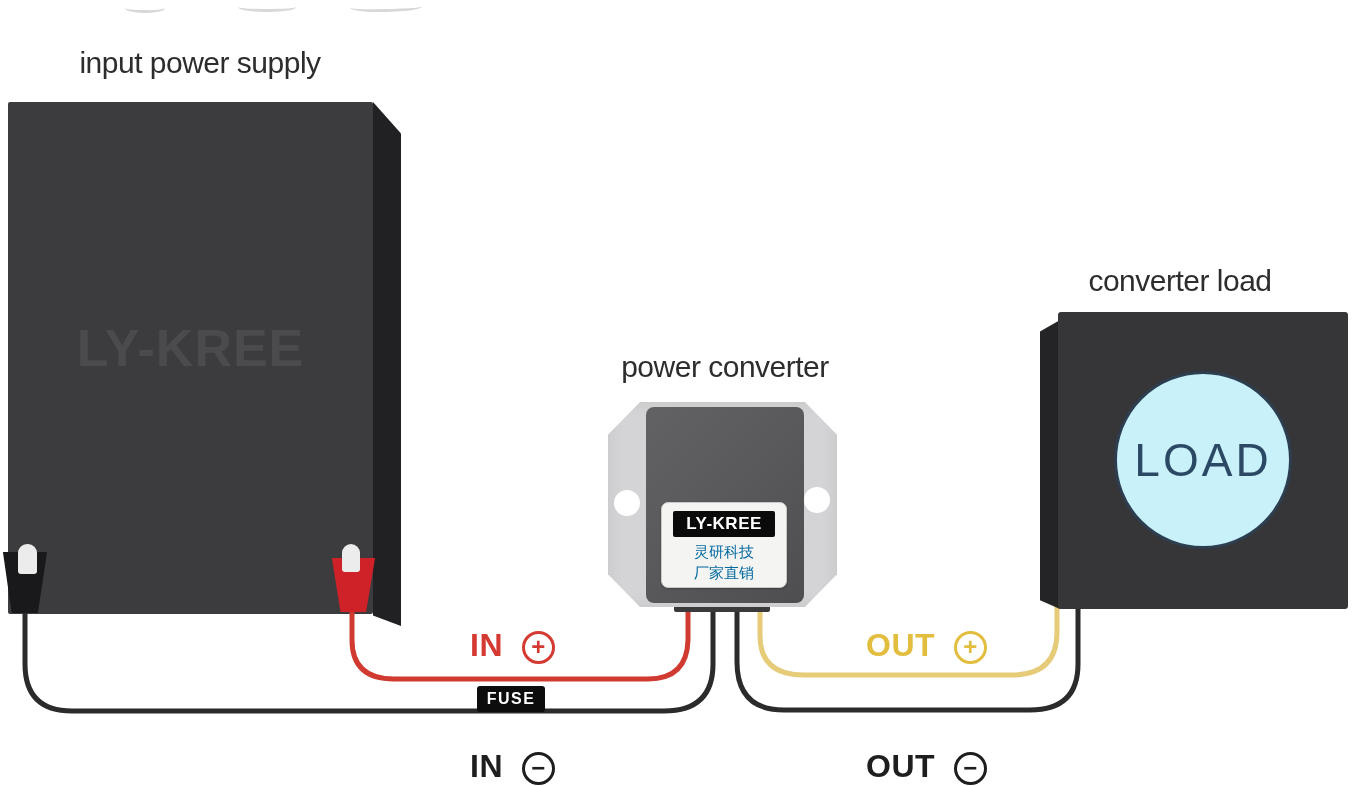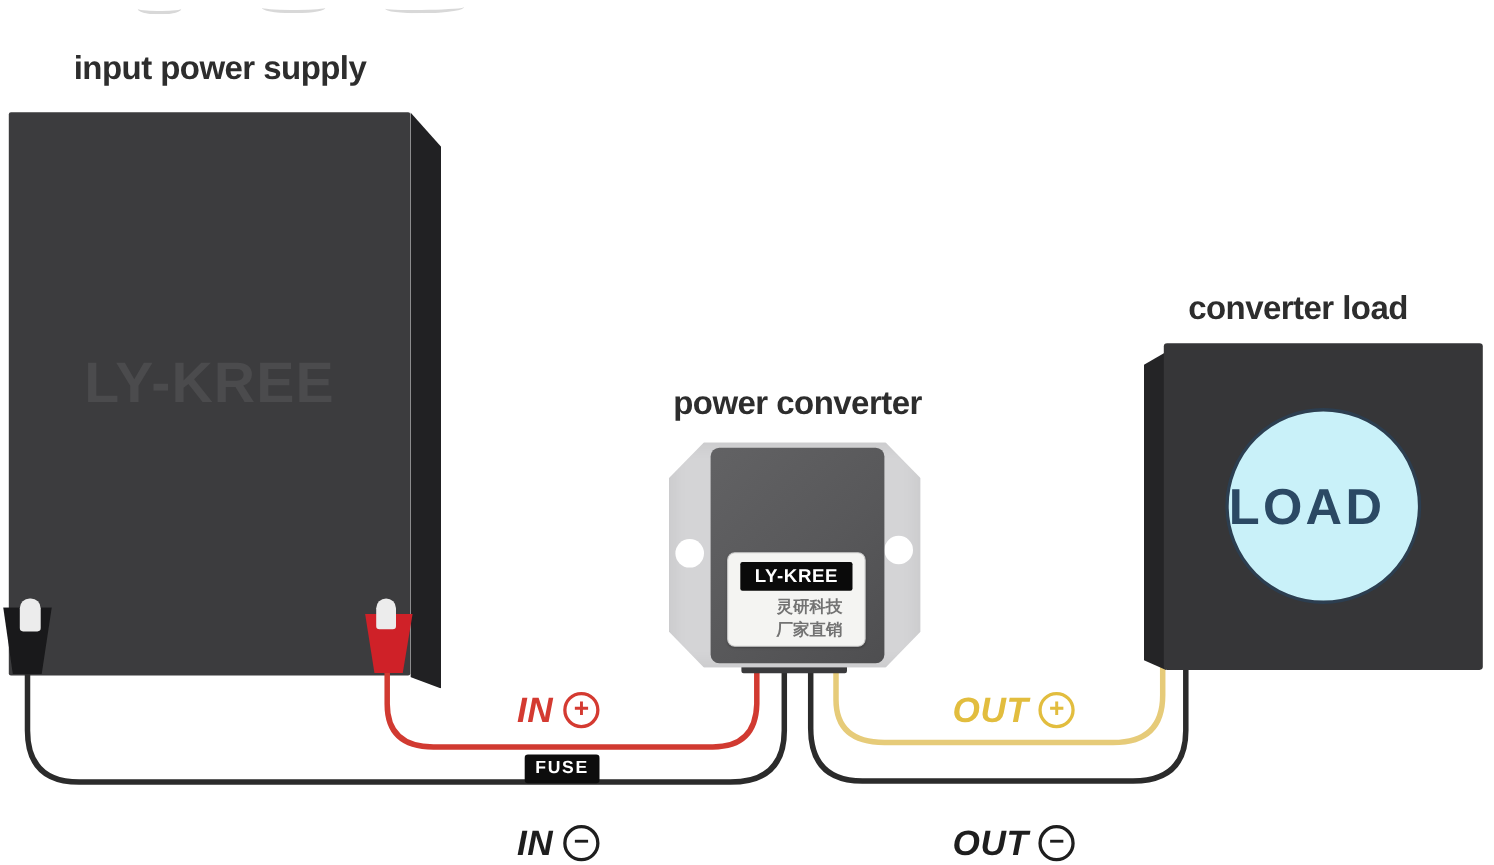--- a/index.html
+++ b/index.html
@@ -2,21 +2,21 @@
 <html><head>
 <meta charset="utf-8">
 <style>
   html,body{margin:0;padding:0;background:#fff;}
   #canvas{
     position:relative;width:1358px;height:786px;background:#ffffff;overflow:hidden;
     font-family:"Liberation Sans", sans-serif;
   }
   
   .section-title{
-    position:absolute;text-align:center;font-size:30px;font-weight:700;
+    position:absolute;text-align:center;font-size:30px;font-weight:400;
     color:#2d2d2d;letter-spacing:-0.5px;white-space:nowrap;
   }
   
   .artifact{position:absolute;height:8px;border-bottom:3px solid #bfbfbf;border-radius:45%;opacity:.6;}
   
   .battery-main{position:absolute;left:8px;top:102px;width:365px;height:512px;border-radius:2px;}
   .battery-side{position:absolute;left:373px;top:102px;width:28px;height:524px;
     clip-path:polygon(0 0,100% 6%,100% 100%,0 98%);}
   .battery-brand{
     position:absolute;left:8px;top:318px;width:365px;text-align:center;
@@ -38,31 +38,31 @@
     box-shadow:inset 0 0 18px rgba(0,0,0,.08);}
   .conv-hole{position:absolute;width:26px;height:26px;border-radius:50%;background:#ffffff;}
   .conv-connector{position:absolute;left:674px;top:598px;width:96px;height:14px;background:#3a3a3c;border-radius:2px;}
   .conv-body{position:absolute;left:646px;top:407px;width:158px;height:196px;border-radius:8px;
     background:linear-gradient(135deg,#626264 0%,#58585a 55%,#4e4e50 100%);}
   .conv-label{position:absolute;left:661px;top:502px;width:126px;height:86px;border-radius:7px;
     border:1px solid #c9c9c9;box-shadow:0 1px 2px rgba(0,0,0,.25);box-sizing:border-box;}
   .conv-brand-bar{margin:8px auto 4px auto;width:102px;height:26px;border-radius:2px;
     display:flex;align-items:center;justify-content:center;
     color:#fff;font-size:17px;font-weight:800;letter-spacing:.5px;}
-  .conv-line{width:100%;text-align:center;font-size:15px;line-height:21px;font-weight:700;color:#737373;padding-left:12px;}
+  .conv-line{width:100%;text-align:center;font-size:15px;line-height:21px;font-weight:400;color:#0369a1;}
   
   .load-side{position:absolute;left:1040px;top:320px;width:20px;height:289px;
     clip-path:polygon(0 4%,100% 0,100% 100%,0 97%);}
   .load-main{position:absolute;left:1058px;top:312px;width:290px;height:297px;border-radius:3px;}
   .load-circle{position:absolute;left:1114px;top:371px;width:178px;height:178px;border-radius:50%;
-    border:3px solid;display:flex;align-items:center;box-sizing:border-box;
-    font-size:46px;font-weight:700;letter-spacing:3px;}
+    border:3px solid;display:flex;align-items:center;justify-content:center;box-sizing:border-box;
+    font-size:46px;font-weight:400;letter-spacing:3px;}
   
-  .wire-label-row{position:absolute;display:flex;align-items:center;gap:9px;
-    font-size:32px;font-weight:600;letter-spacing:.5px;white-space:nowrap;font-style:italic;}
+  .wire-label-row{position:absolute;display:flex;align-items:flex-end;gap:19px;
+    font-size:32px;font-weight:600;letter-spacing:.5px;white-space:nowrap;}
   .sign-circle{width:27px;height:27px;border:3px solid currentColor;border-radius:50%;
     display:inline-flex;align-items:center;justify-content:center;box-sizing:content-box;}
   .sign-circle span{font-size:24px;font-weight:700;line-height:1;transform:translateY(-1px);}
 </style>
 </head>
 <body>
 
 <div id="canvas">
 
   <div class="artifact" style="left:125px;top:2px;width:40px;"></div>

